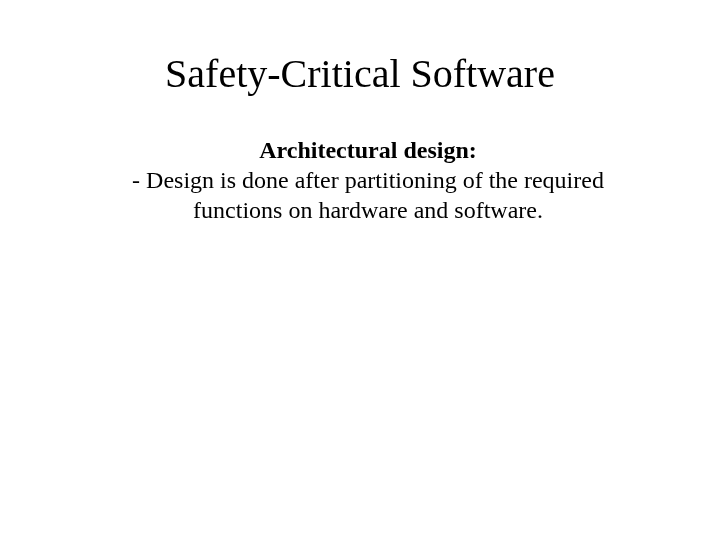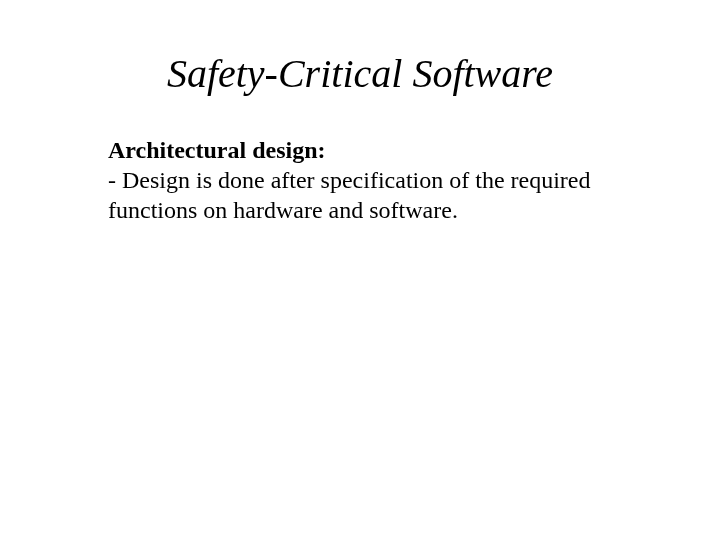--- a/index.html
+++ b/index.html
@@ -18,37 +18,37 @@
     .slide {
       width: 100%;
       height: 100%;
       padding: 50px 0 0 0;
     }
     .title {
       font-size: 40px;
       font-weight: normal;
       text-align: center;
       margin-bottom: 38px;
-      font-style: italic;
     }
     .body-content {
       padding-left: 108px;
       padding-right: 92px;
       font-size: 24px;
       line-height: 1.25;
+      text-align: center;
     }
     .subheading {
       font-weight: bold;
     }
     .bullet {
       display: block;
     }
   </style>
 </head>
 <body>
 
 <div class="slide">
   <h1 class="title">Safety-Critical Software</h1>
   <div class="body-content">
     <div class="subheading">Architectural design:</div>
-    <div class="bullet">- Design is done after specification of the required functions on hardware and software.</div>
+    <div class="bullet">- Design is done after partitioning of the required functions on hardware and software.</div>
   </div>
 </div>
 
 </body></html>

